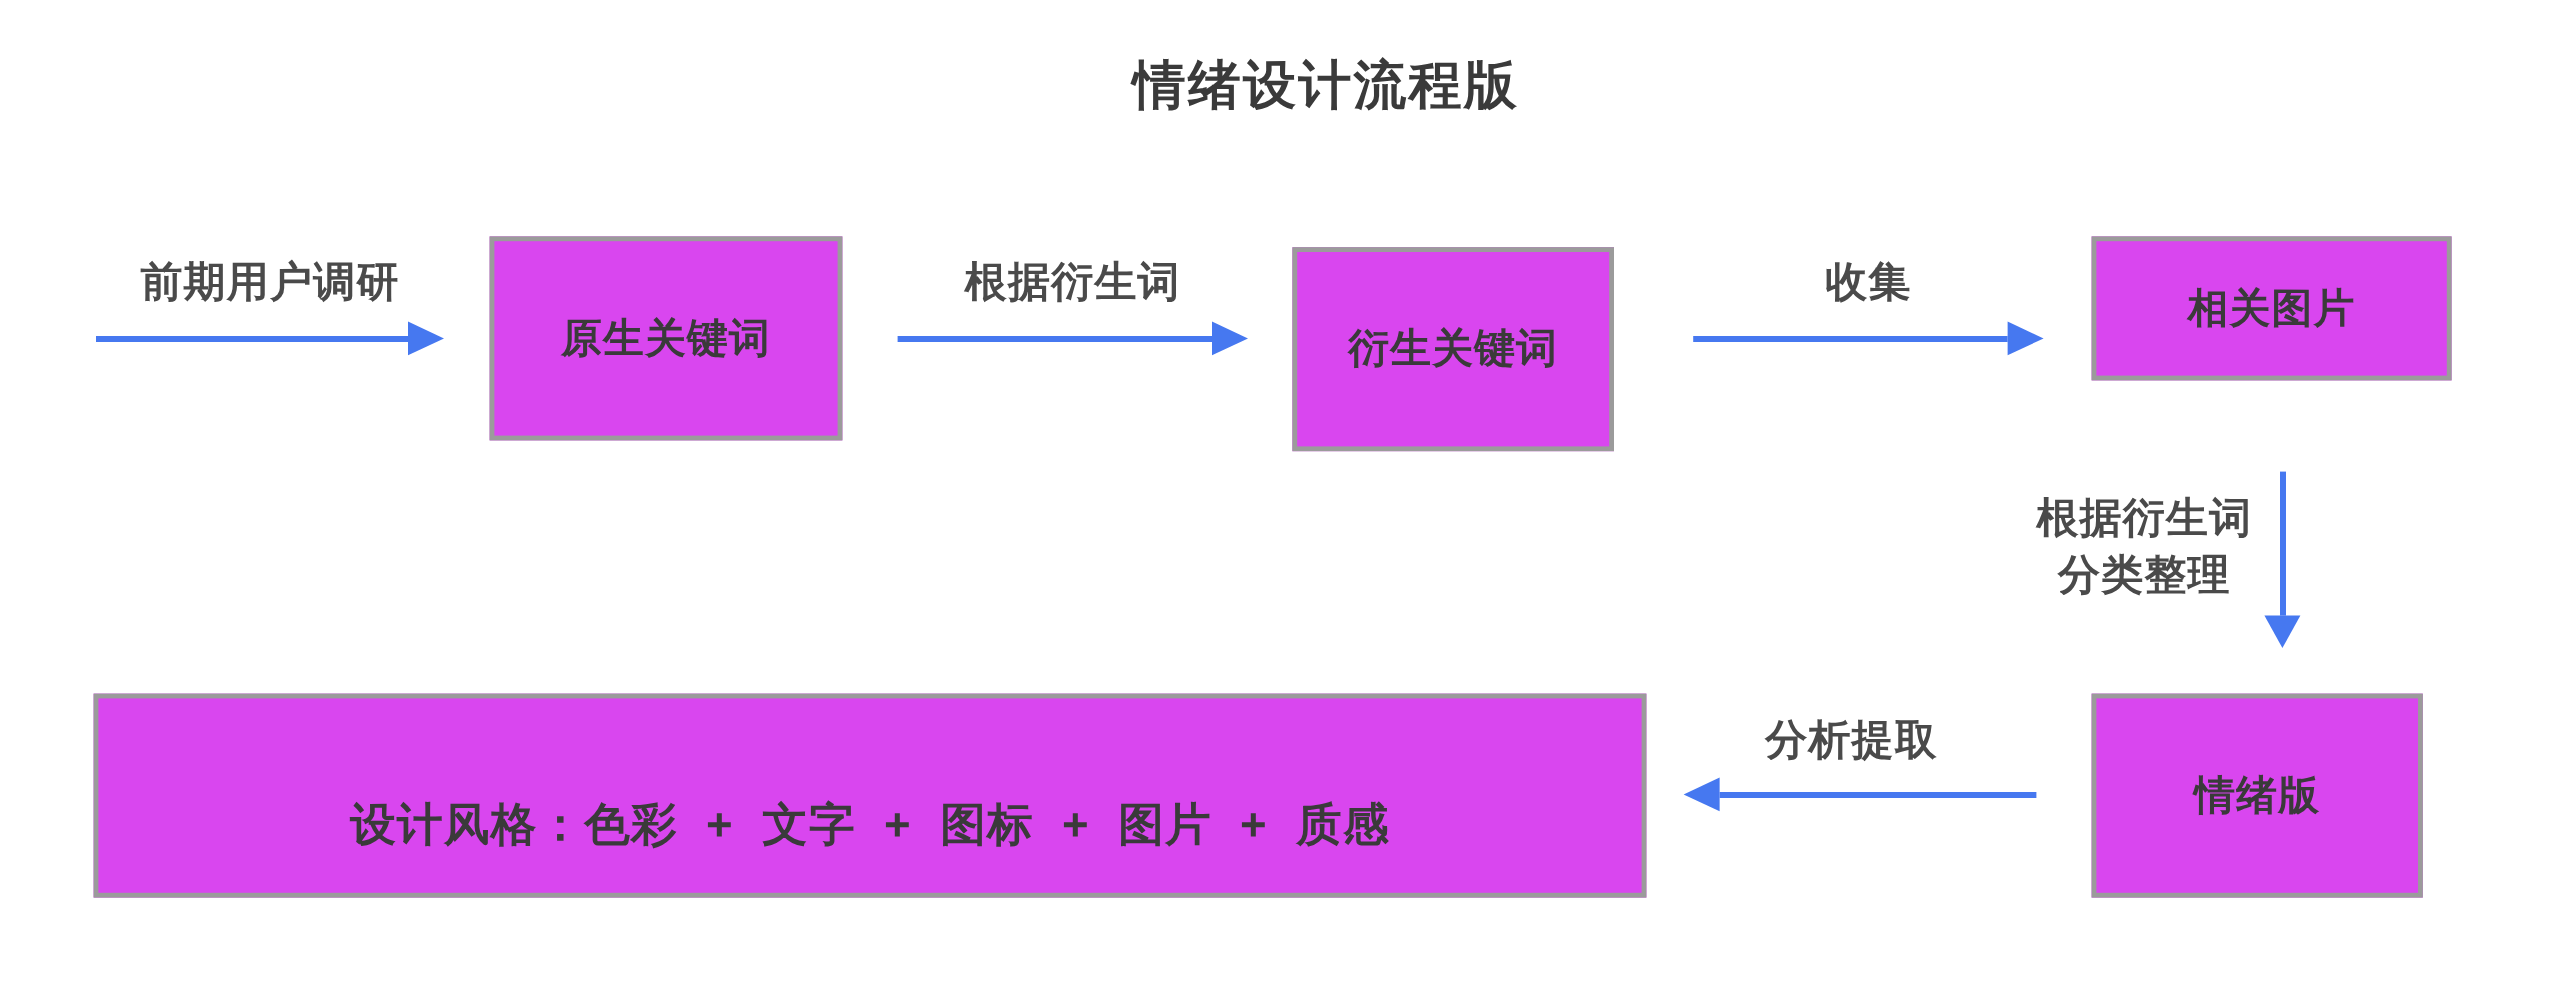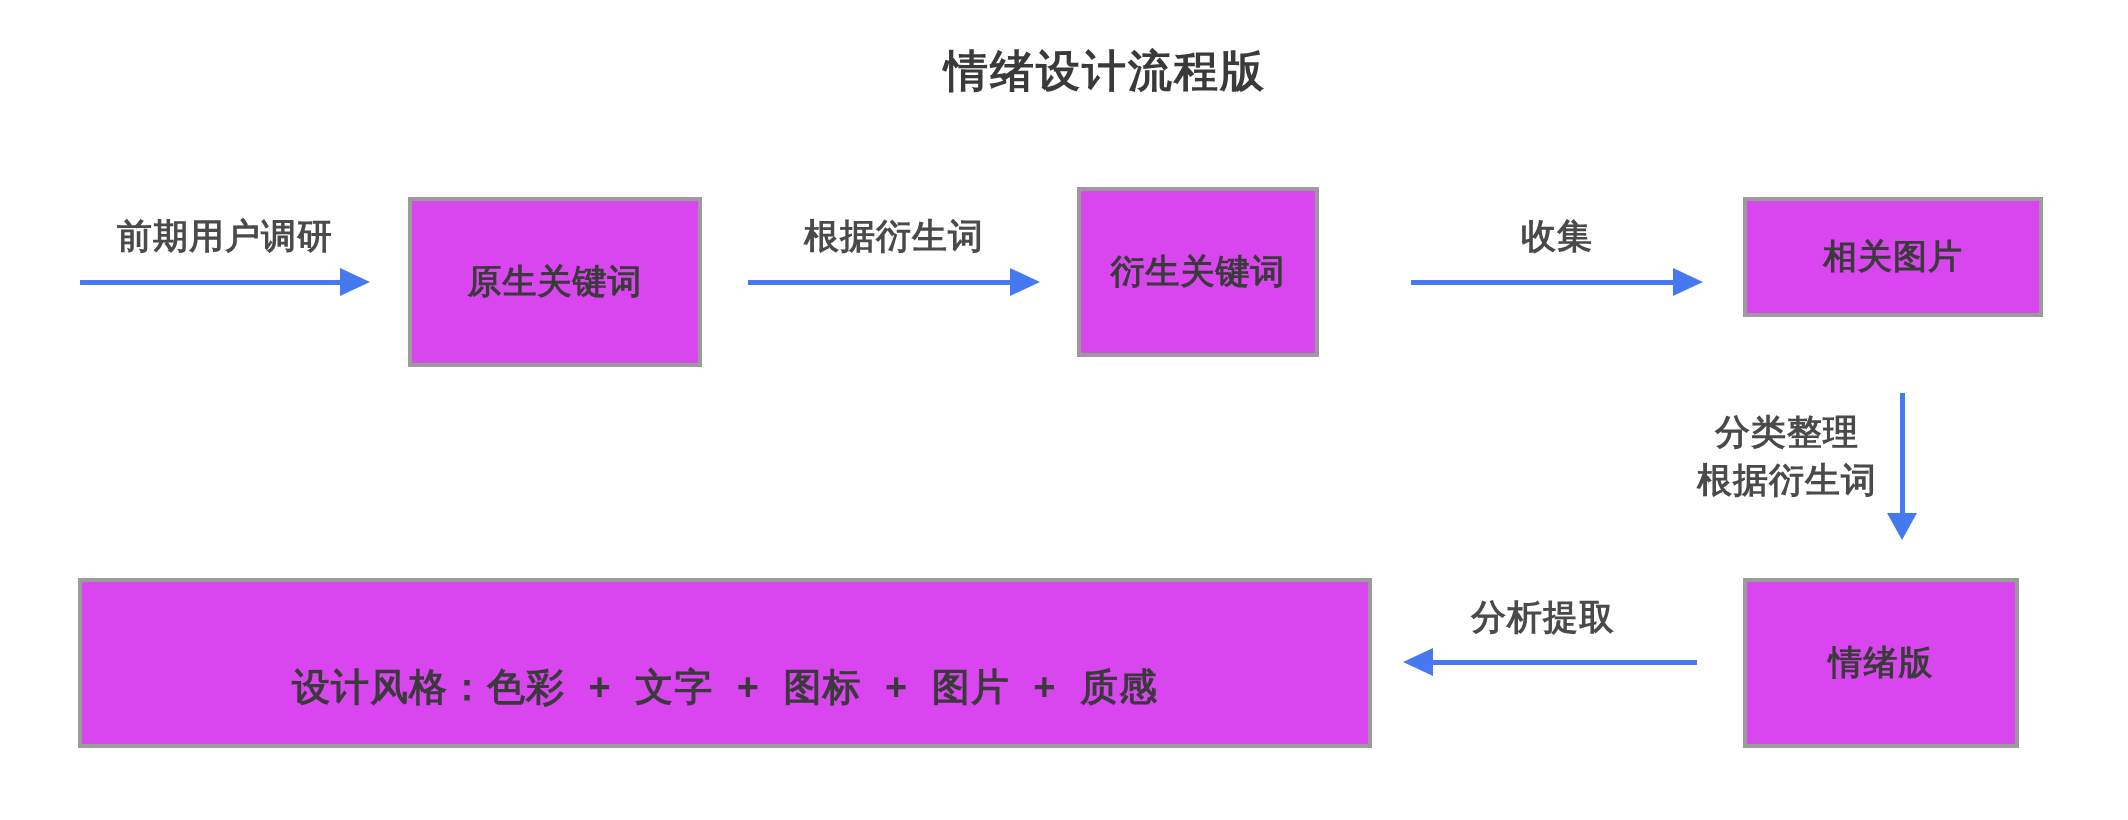--- a/index.html
+++ b/index.html
@@ -107,37 +107,37 @@
   <div class="node" style="left:408px; top:197px; width:294px; height:170px;">
     <span class="node-label">原生关键词</span>
   </div>
 
   <div class="flow-label" style="left:748px; top:216px; width:292px;">根据衍生词</div>
   <div>
     <div class="arrow-line-h" style="left:748px; top:280px; width:262px;"></div>
     <div class="arrow-head right" style="left:1010px; top:268px;"></div>
   </div>
 
-  <div class="node" style="left:1077px; top:187px; width:242px; height:170px;">
+  <div class="node" style="left:1077px; top:206px; width:268px; height:170px;">
     <span class="node-label">衍生关键词</span>
   </div>
 
   <div class="flow-label" style="left:1411px; top:216px; width:292px;">收集</div>
   <div>
     <div class="arrow-line-h" style="left:1411px; top:280px; width:262px;"></div>
     <div class="arrow-head right" style="left:1673px; top:268px;"></div>
   </div>
 
   <div class="node" style="left:1743px; top:197px; width:300px; height:120px;">
     <span class="node-label">相关图片</span>
   </div>
 
   <div class="flow-label two-line" style="left:1637px; top:408px; width:300px;">
+    <div>根据衍生词</div>
     <div>分类整理</div>
-    <div>根据衍生词</div>
   </div>
   <div>
     <div class="arrow-line-v" style="left:1900px; top:393px; height:120px;"></div>
     <div class="arrow-head down" style="left:1887px; top:513px;"></div>
   </div>
 
   <div class="node" style="left:1743px; top:578px; width:276px; height:170px;">
     <span class="node-label">情绪版</span>
   </div>
 

